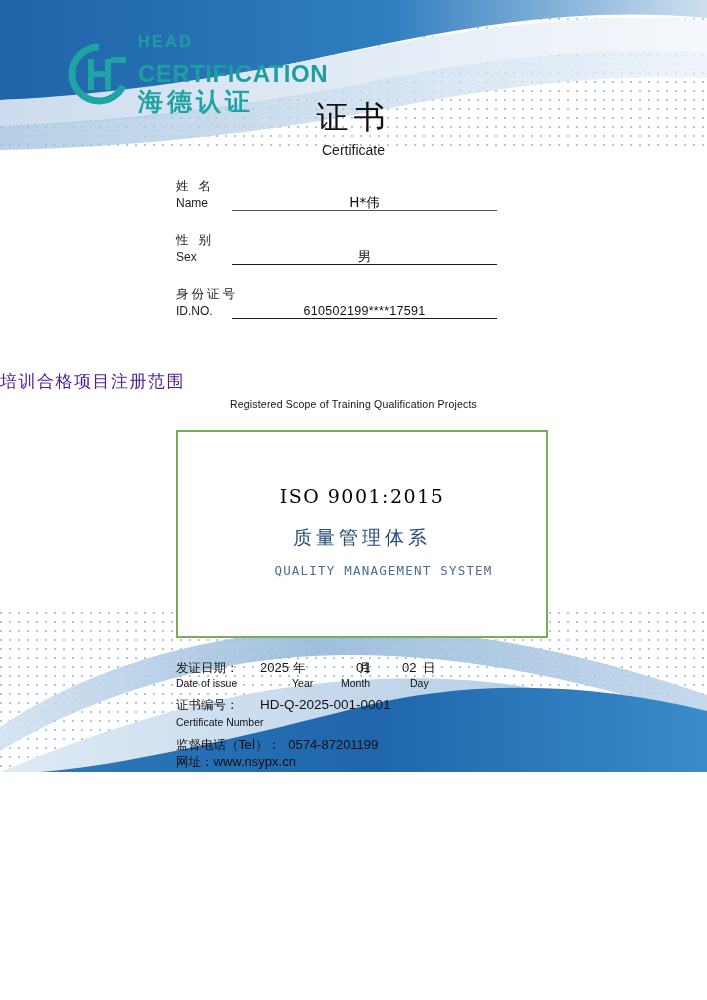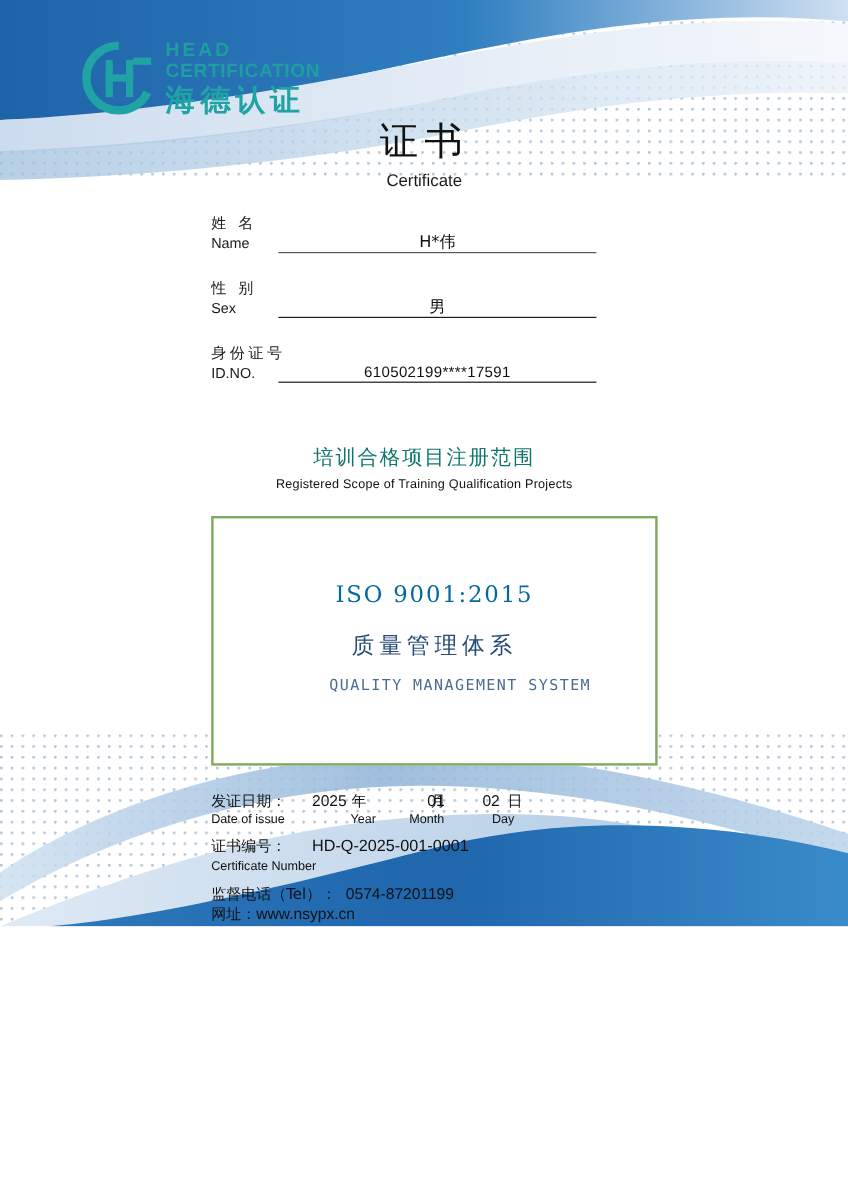--- a/index.html
+++ b/index.html
@@ -47,22 +47,22 @@
   }
   .logo-mark { width: 66px; height: 62px; display:block; }
   .logo-text { display: flex; flex-direction: column; line-height: 1; }
   .logo-head {
     font-family: "Liberation Sans", sans-serif;
     font-weight: 700; font-size: 16px; letter-spacing: 2.5px;
     color: #1f9ea0;
   }
   .logo-cert {
     font-family: "Liberation Sans", sans-serif;
-    font-weight: 700; font-size: 16px; letter-spacing: 0.5px;
-    color: #1f9ea0; margin-top: 1px;
+    font-weight: 700; font-size: 24px; letter-spacing: 0.5px;
+    color: #1f9ea0; margin-top: 12px;
   }
   .logo-cn {
     font-family: "DejaVu Sans", sans-serif;
     font-weight: 700; font-size: 25px; letter-spacing: 4px;
     color: #1fa3a5; margin-top: 3px;
   }
 
   
   .cert-title {
     position: absolute; top: 96px; left: 0; width: 707px;
@@ -109,23 +109,22 @@
     position: relative; top: 1px;
   }
   .field-value.num {
     font-family: "Liberation Sans", sans-serif;
     font-size: 12.5px; letter-spacing: 0.3px;
   }
 
   
   .scope-cn {
     position: absolute; top: 370px; left: 0; width: 707px;
-    text-align: center;
     font-family: "DejaVu Serif", serif;
-    font-size: 17px; color: #0f766e; letter-spacing: 1.5px;
+    font-size: 17px; color: #4c1d95; letter-spacing: 1.5px;
     z-index: 5;
   }
   .scope-en {
     position: absolute; top: 398px; left: 0; width: 707px;
     text-align: center;
     font-family: "Liberation Sans", sans-serif;
     font-size: 10.5px; color: #111; letter-spacing: 0.2px;
     z-index: 5;
   }
 
@@ -136,21 +135,21 @@
     border: 2px solid #7fa95d;
     background: #ffffff;
     z-index: 5;
   }
   .scope-inner {
     position: absolute; left: 0; right: 0; top: 53px;
     text-align: center;
   }
   .iso-line {
     font-family: "DejaVu Serif", serif;
-    font-size: 19px; color: #0369a1; letter-spacing: 1.5px;
+    font-size: 19px; color: #000000; letter-spacing: 1.5px;
     font-weight: 500;
   }
   .iso-cn {
     font-family: "DejaVu Serif", serif;
     font-size: 19px; color: #274b76; letter-spacing: 4px;
     margin-top: 18px;
   }
   .iso-en {
     font-family: "DejaVu Sans Mono", monospace;
     font-size: 12.5px; color: #4b6b92; letter-spacing: 1.2px;

